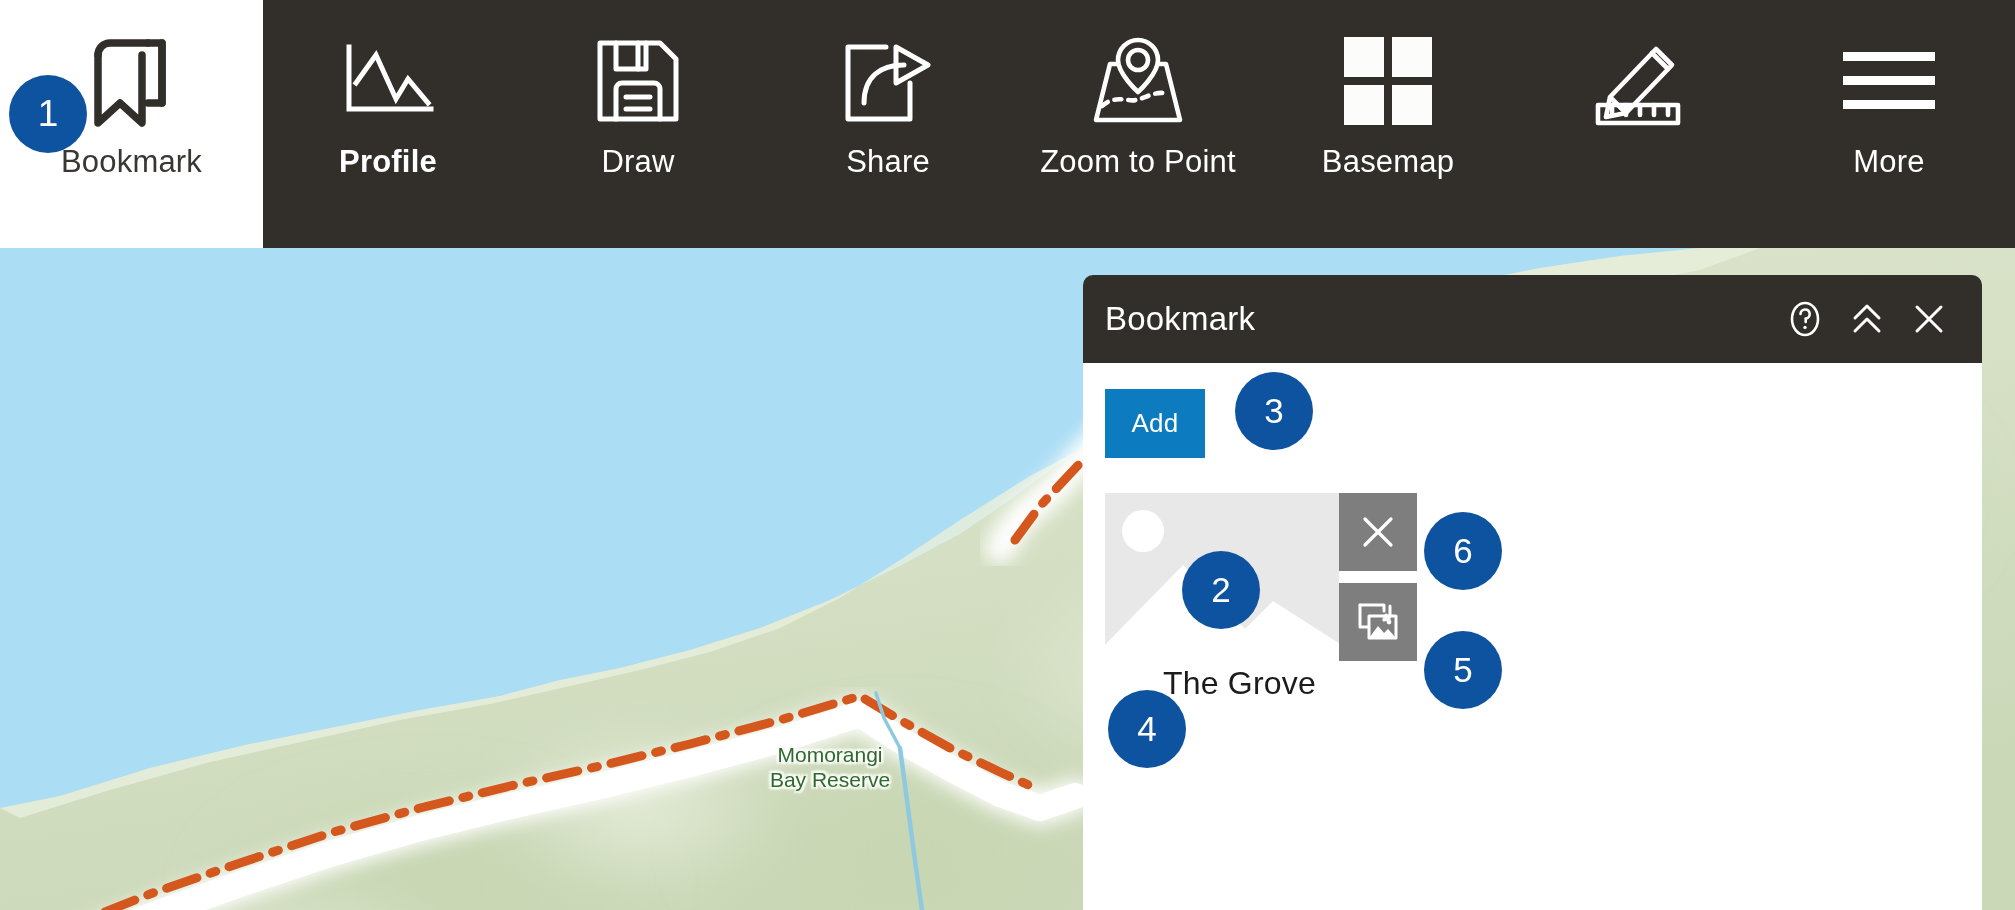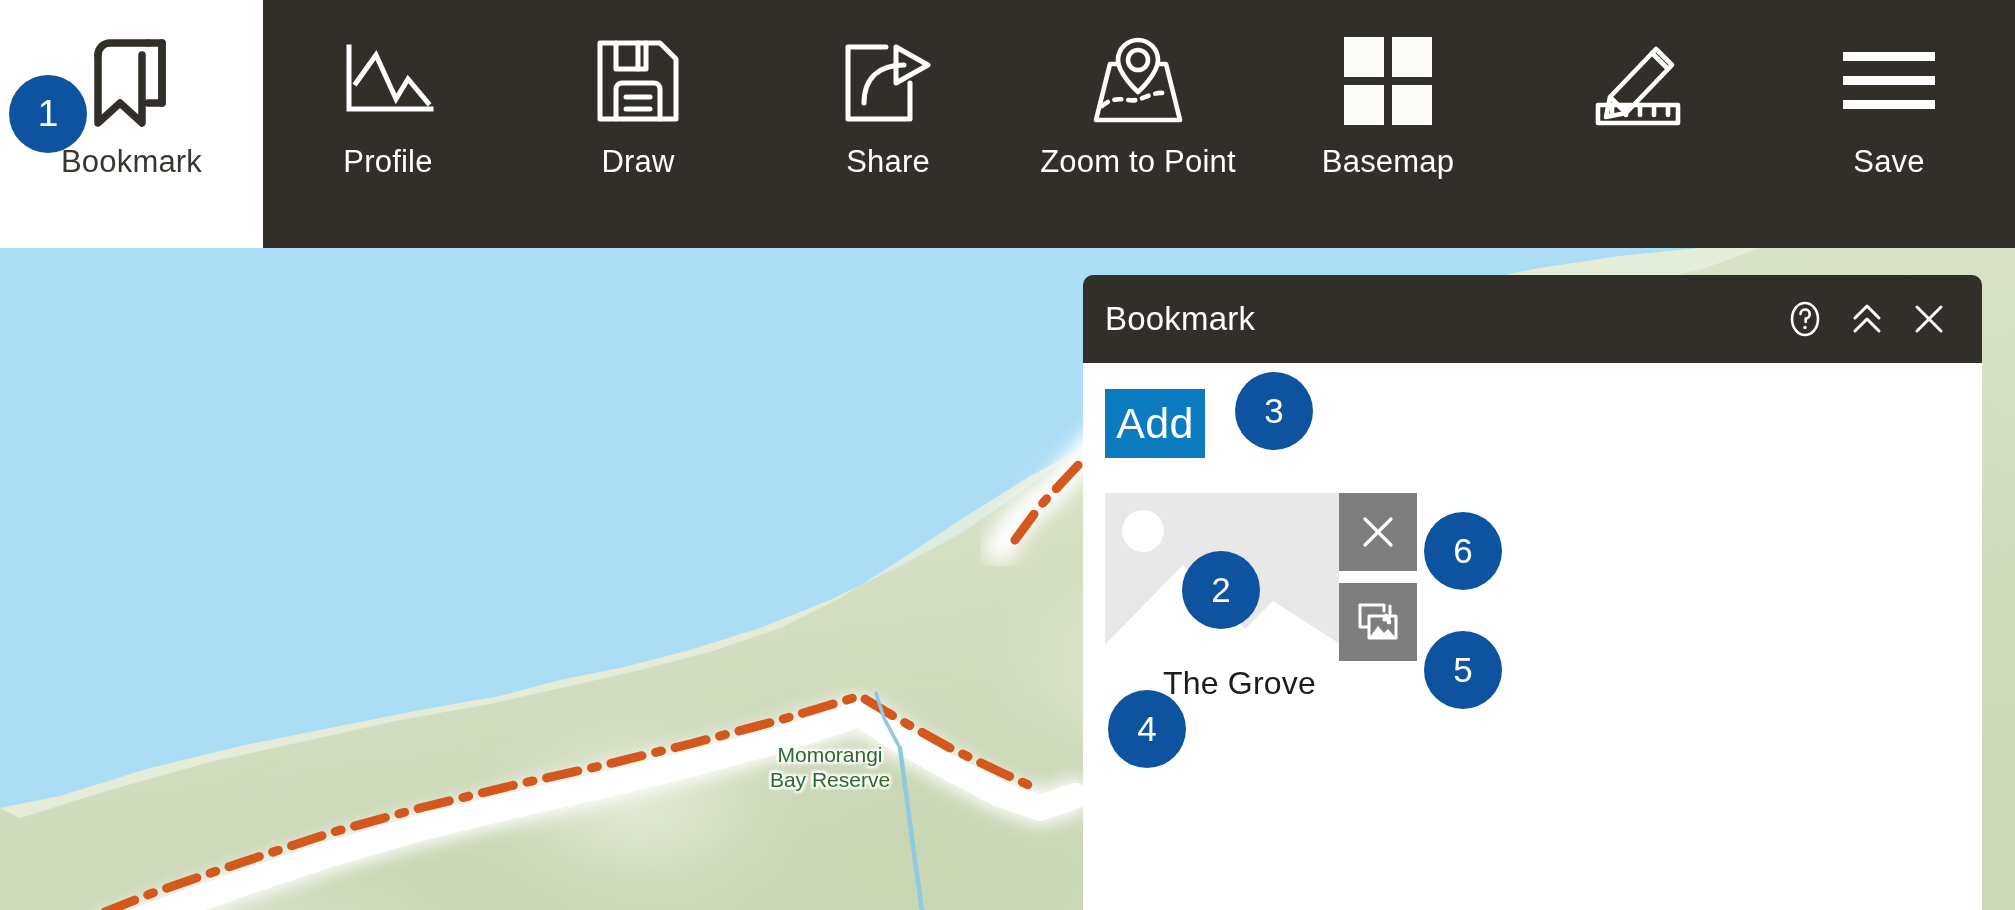--- a/index.html
+++ b/index.html
@@ -73,21 +73,21 @@
   .tool-label {
     margin-top: 8px;
     font-size: 31px;
     color: #ffffff;
     letter-spacing: 0.2px;
     white-space: nowrap;
   }
   .tool.active .tool-label { color: #3A3632; }
 
   .t-bookmark { width: 263px; }
-  .t-profile  { width: 250px; }
+  .t-profile  { width: 250px; font-weight: bold; }
   .t-save     { width: 250px; }
   .t-share    { width: 250px; }
   .t-zoompt   { width: 250px; }
   .t-basemap  { width: 250px; }
   .t-draw     { width: 250px; }
   .t-more     { width: 252px; }
 
   
   .badge {
     position: absolute;
@@ -142,21 +142,21 @@
     position: relative;
   }
 
   .add-btn {
     display: inline-flex;
     align-items: center;
     justify-content: center;
     width: 100px; height: 69px;
     background: #0C7BC0;
     color: #ffffff;
-    font-size: 43px;
+    font-size: 26px;
     border: none;
     cursor: pointer;
     font-family: "Liberation Sans", sans-serif;
     letter-spacing: 0.3px;
   }
 
   .bm-list { margin-top: 35px; }
   .bm-item { position: relative; width: 330px; }
   .bm-thumb-wrap {
     position: relative;
@@ -355,21 +355,21 @@
     </div>
 
     <div class="tool t-more">
       <span class="tool-icon">
         <svg width="92" height="62" viewBox="0 0 92 62">
           <rect x="0" y="2" width="92" height="9" fill="#ffffff"></rect>
           <rect x="0" y="26" width="92" height="9" fill="#ffffff"></rect>
           <rect x="0" y="50" width="92" height="9" fill="#ffffff"></rect>
         </svg>
       </span>
-      <span class="tool-label">Save</span>
+      <span class="tool-label">More</span>
     </div>
   </div>
 
   <div id="panel">
     <div class="panel-header">
       <span class="panel-title">Bookmark</span>
 
       <span class="panel-btn">
         <svg width="42" height="42" viewBox="0 0 42 42" fill="none" stroke="#ffffff" stroke-width="2.6">
           <ellipse cx="21" cy="21" rx="13" ry="16"></ellipse>

